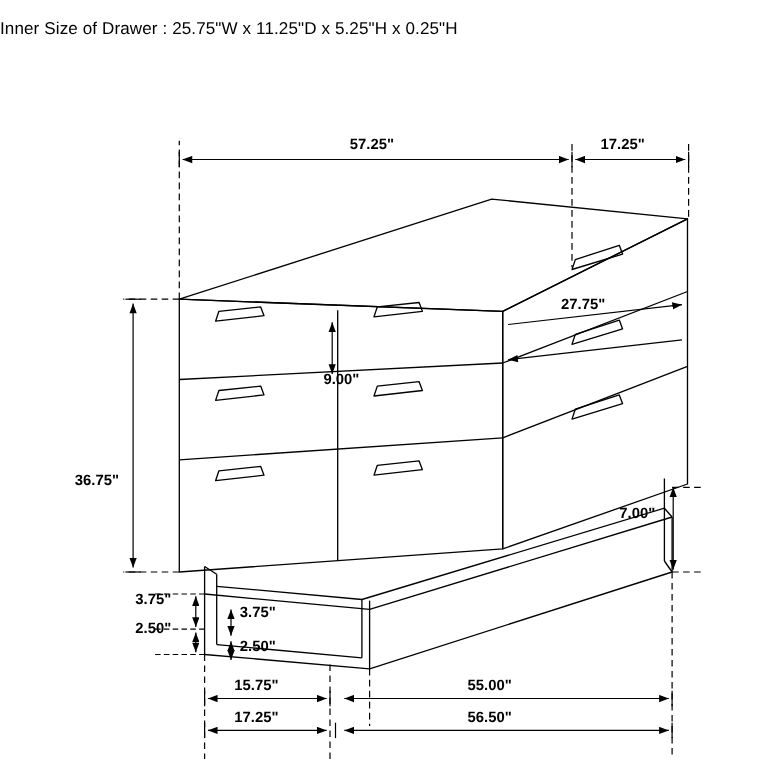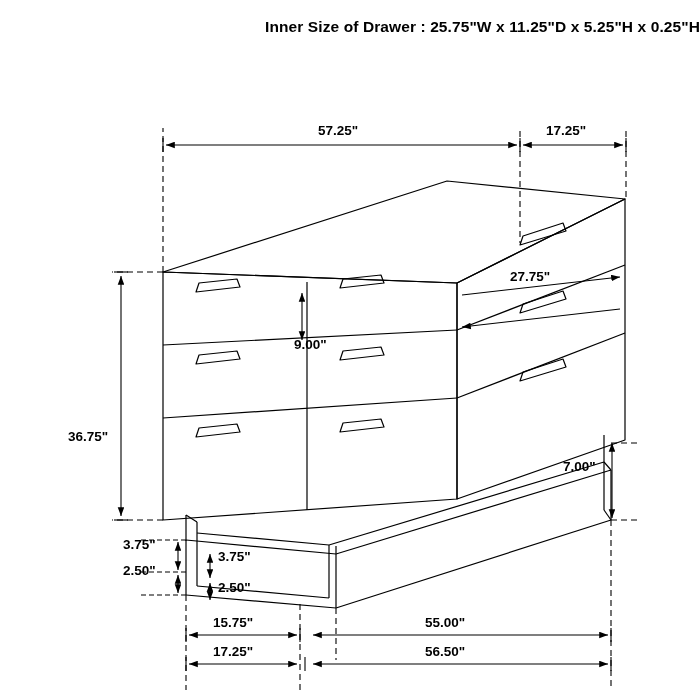--- a/index.html
+++ b/index.html
@@ -18,23 +18,23 @@
   #stage {
     position: relative;
     width: 700px;
     height: 700px;
   }
   #title {
     position: absolute;
     left: 0;
     top: 18px;
     width: 700px;
-    text-align: right;
+    text-align: left;
     font-size: 15.5px;
-    font-weight: bold;
+    font-weight: normal;
     letter-spacing: 0.1px;
   }
   svg#drawing {
     position: absolute;
     left: 0;
     top: 0;
     width: 700px;
     height: 700px;
   }
   .dimlabel {

